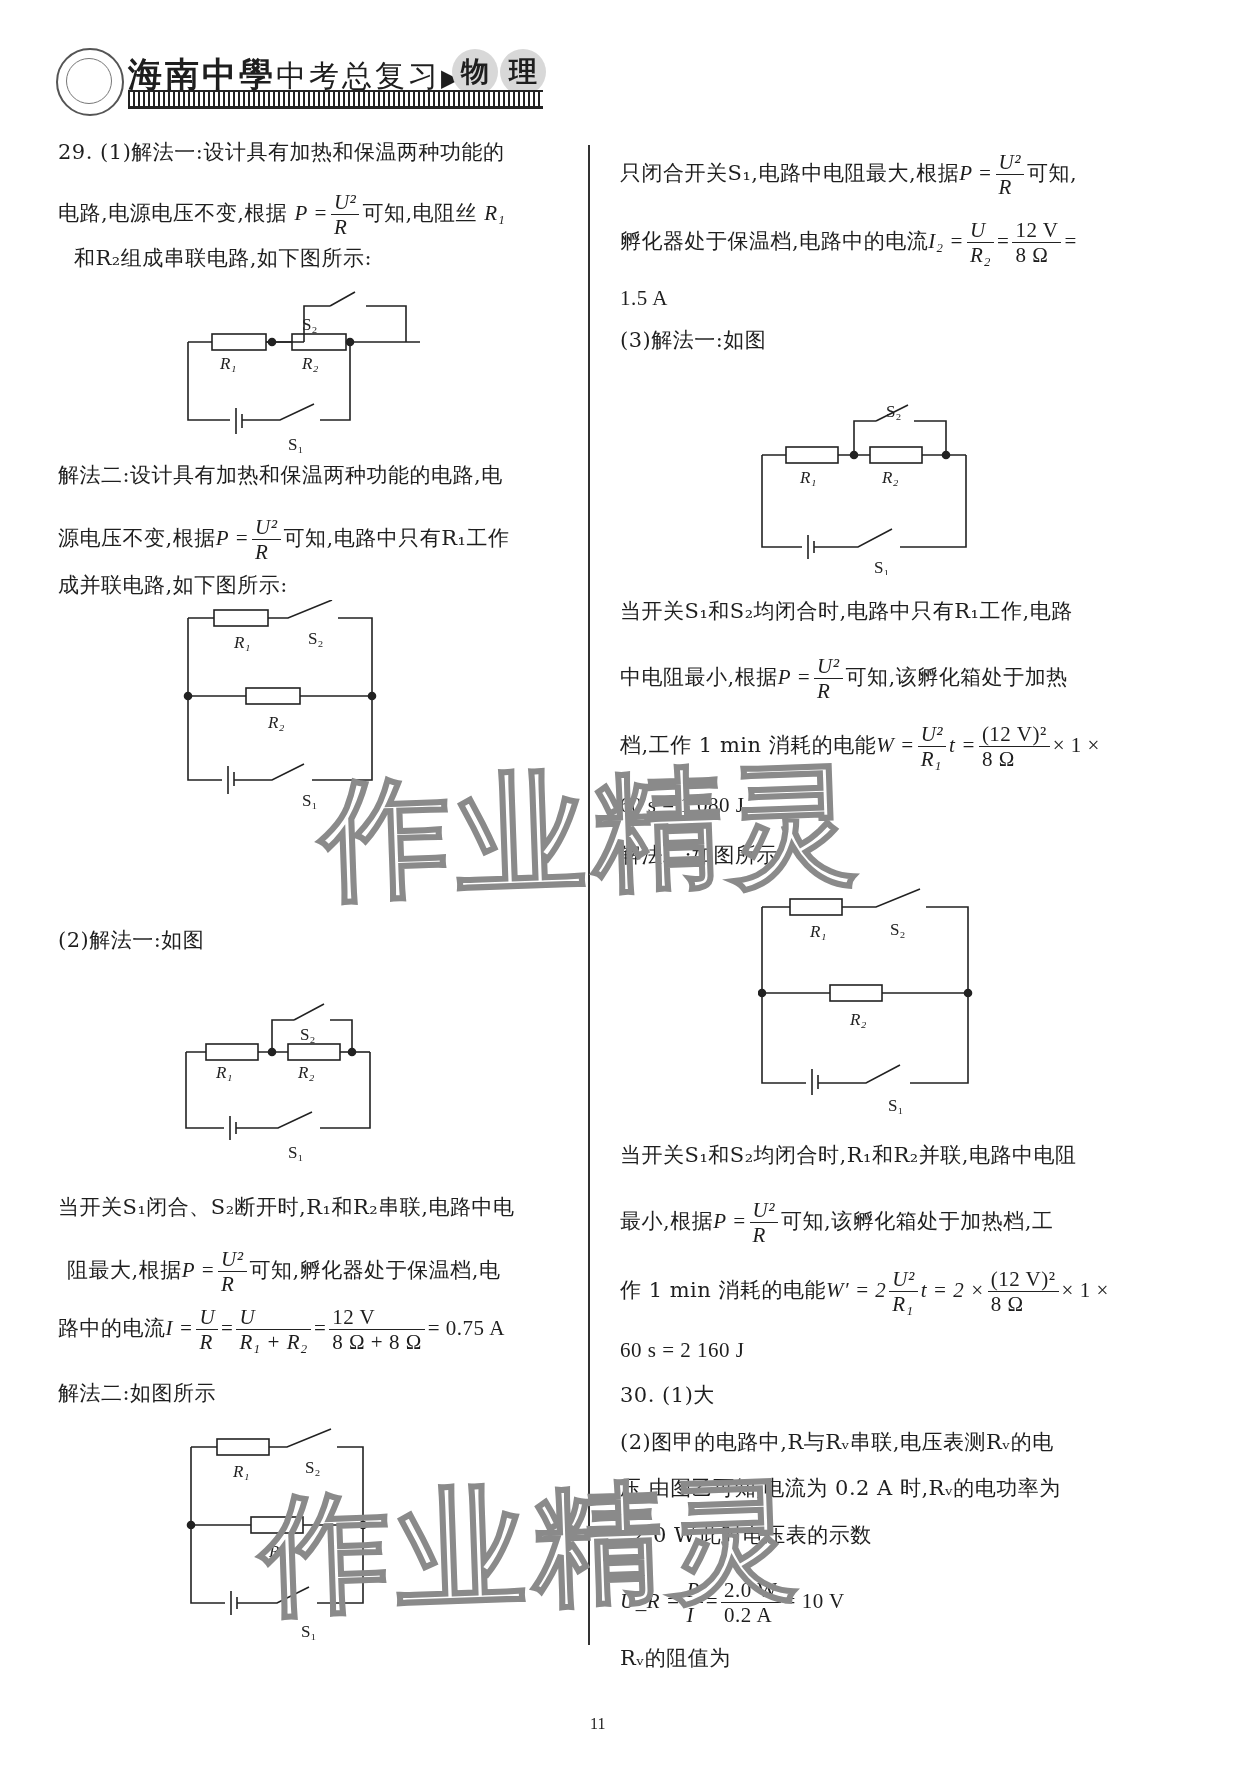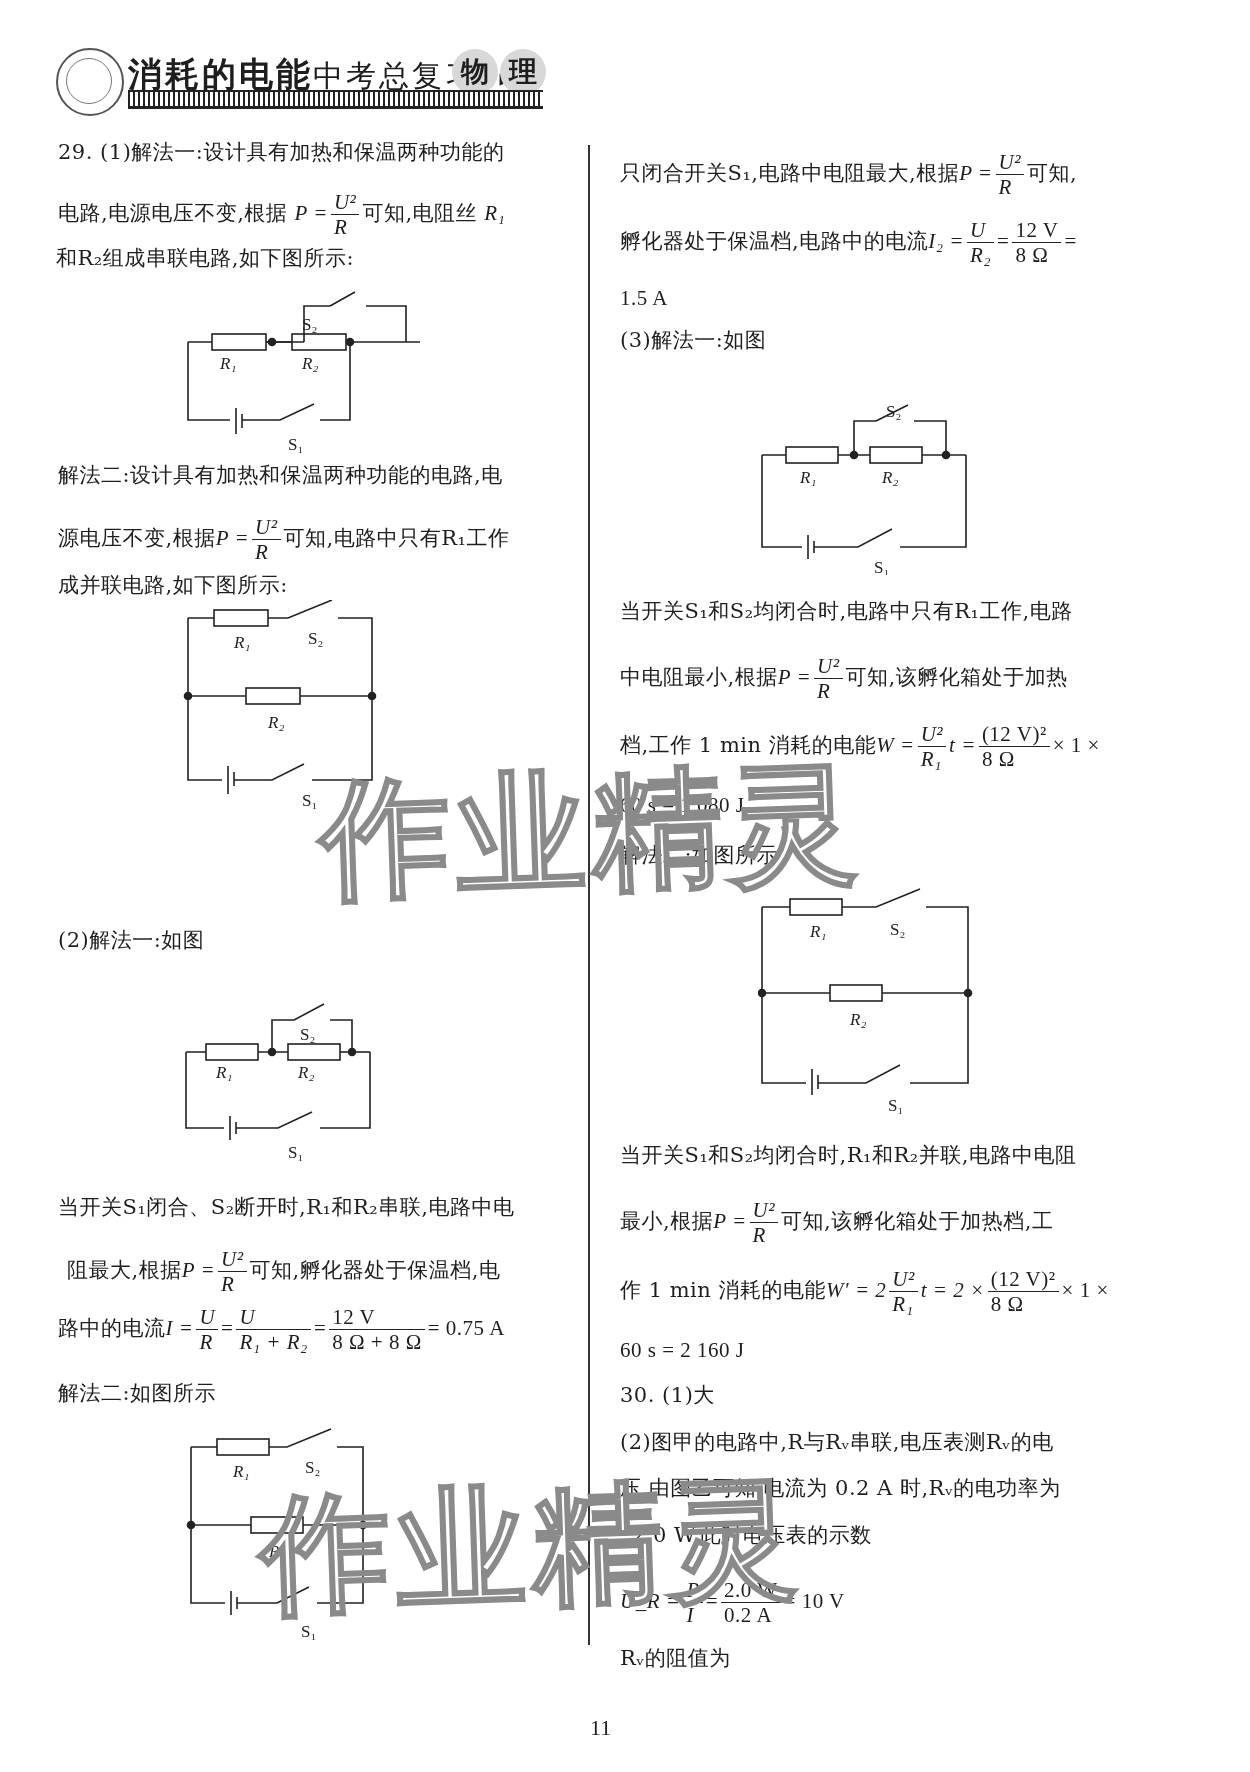--- a/index.html
+++ b/index.html
@@ -16,45 +16,45 @@
   .logo { left:56px; top:48px; width:64px; height:64px; border:2px solid #555; border-radius:50%; }
   .logo-inner { left:8px; top:8px; width:44px; height:44px; border:1px solid #777; border-radius:50%; }
   .brand { left:128px; top:52px; font-size:34px; font-weight:bold; letter-spacing:3px; font-family:"DejaVu Sans","Liberation Sans",sans-serif; }
   .brand .sub { font-weight:normal; font-size:30px; }
   .subject-badge { width:46px; height:46px; border-radius:50%; background:#d8d8d8; text-align:center;
                    line-height:46px; font-size:28px; font-weight:bold; font-family:"DejaVu Sans",sans-serif; }
   .greek-band { left:128px; top:90px; width:415px; height:14px; background:
         repeating-linear-gradient(90deg,#222 0 2px,#fff 2px 5px,#222 5px 7px,#fff 7px 10px); border-top:2px solid #222; border-bottom:3px solid #222; }
   .divider { left:588px; top:145px; width:2px; height:1500px; background:#333; }
   .watermark { font-size:130px; color:transparent; -webkit-text-stroke:2px #8a8a8a; font-family:"DejaVu Sans",sans-serif; font-weight:bold; letter-spacing:6px; white-space:nowrap; transform:rotate(-2deg); }
-  .pageno { left:590px; top:1715px; font-size:22px; font-family:"Liberation Serif",serif; }
+  .pageno { left:590px; top:1715px; font-size:16px; font-family:"Liberation Serif",serif; }
   svg text { font-family:"Liberation Serif",serif; }
 </style>
 </head>
 <body>
 
 <div class="abs logo">
   <div class="abs logo-inner"></div>
 </div>
 <div class="abs brand">
-  <span>消耗的电能</span><span class="sub">中考总复习</span><span style="font-size:24px;">▶▸</span>
+  <span>海南中學</span><span class="sub">中考总复习</span><span style="font-size:24px;">▶▸</span>
 </div>
 <div class="abs subject-badge" style="left:452px;top:49px;">物</div>
 <div class="abs subject-badge" style="left:500px;top:49px;">理</div>
 <div class="abs greek-band"></div>
 
 <div class="abs divider"></div>
 
 <div class="line" style="left:58px;top:137px;">29. (1)解法一:设计具有加热和保温两种功能的</div>
 <div class="line" style="left:58px;top:190px;">
   <span>电路,电源电压不变,根据</span>
   <span class="it">P =</span><span class="frac"><span class="num it">U²</span><span class="den it">R</span></span><span>可知,电阻丝</span>
   <span class="it">R₁</span>
 </div>
-<div class="line" style="left:56px;top:243px;">和R₂组成串联电路,如下图所示:</div>
+<div class="line" style="left:74px;top:243px;">和R₂组成串联电路,如下图所示:</div>
 
 <svg class="abs" style="left:180px;top:280px;" width="240" height="220" stroke="#222" fill="none" stroke-width="1.6">
   <path d="M8,62 H32 M86,62 H124 M124,62 V26 H150 M175,12 L150,26 M186,26 H226 V62 M110,62 H110"></path>
   <rect x="32" y="54" width="54" height="16"></rect>
   <rect x="112" y="54" width="54" height="16" transform="translate(0,0)"></rect>
   <path d="M86,62 H112 M166,62 H226 M226,62 H246"></path>
   <path d="M8,62 V140 H50 M56,128 V154 M62,134 V148 M62,140 H100 L134,124 M140,140 H170 V62"></path>
   <circle cx="92" cy="62" r="3.5" fill="#222"></circle>
   <circle cx="170" cy="62" r="3.5" fill="#222"></circle>
   <text x="40" y="89" font-style="italic" font-size="17" fill="#222" stroke="none">R₁</text>

